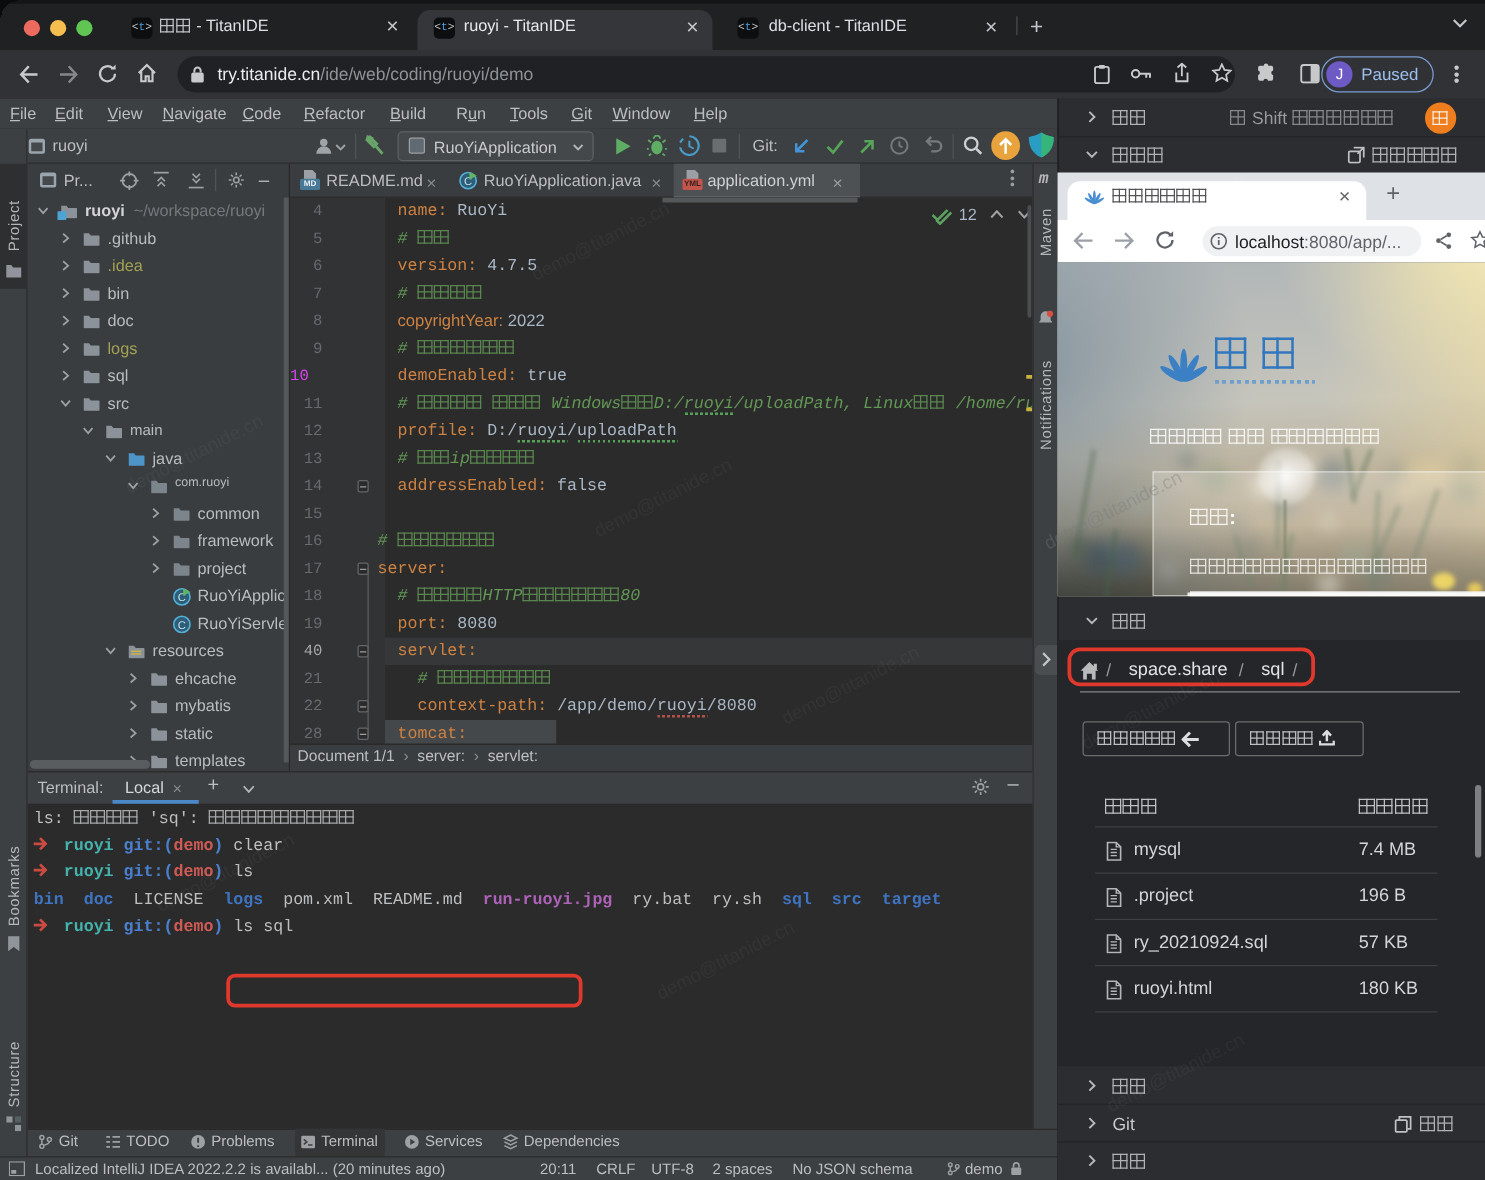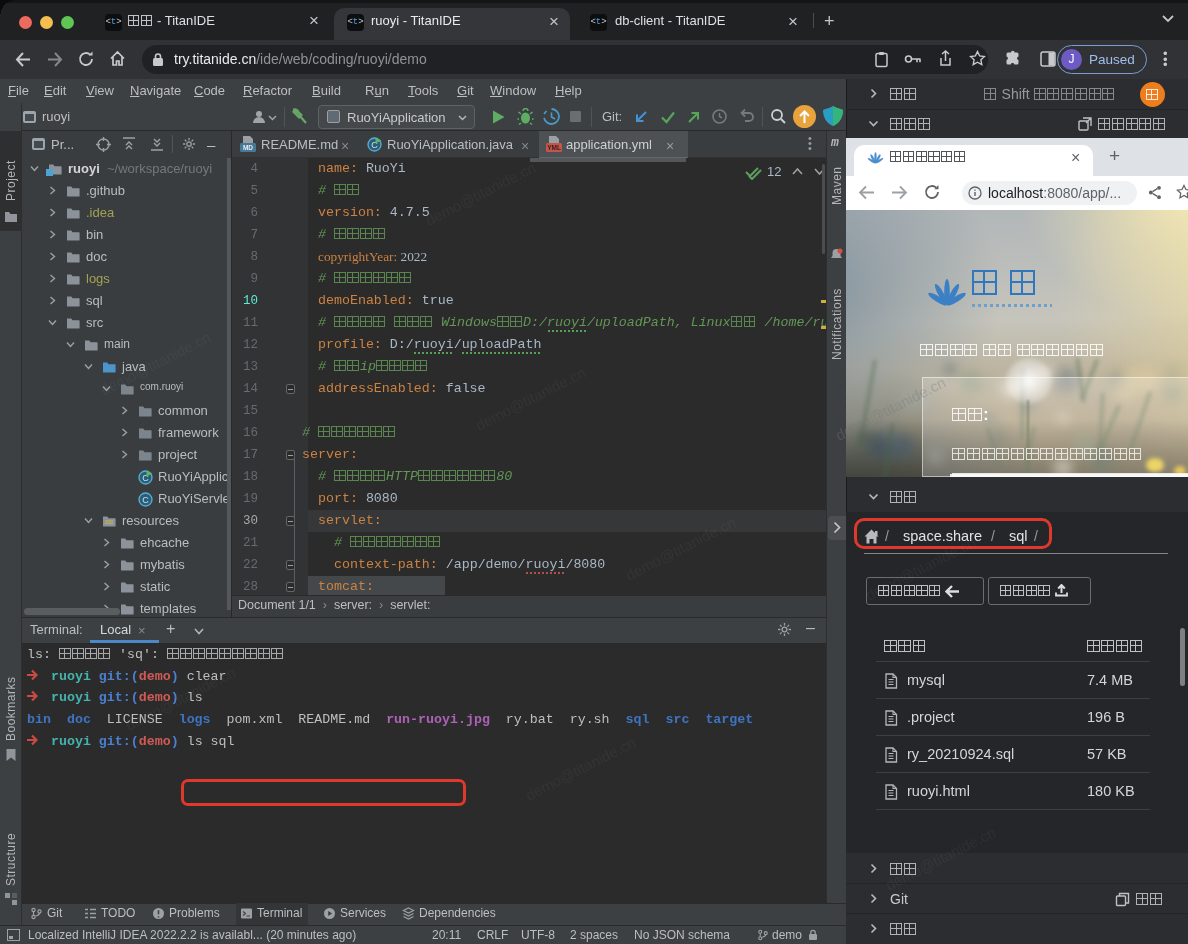--- a/index.html
+++ b/index.html
@@ -507,31 +507,31 @@
 <div class="a" style="left:232px;top:158px;width:594px;height:437px;background:#2b2b2b;overflow:hidden" id="ed">
     <div class="a" style="left:0;top:0;width:76px;height:437px;background:#313335"></div>
     <div class="a" style="left:76px;top:352px;width:518px;height:22px;background:#353738"></div>
     <div class="a" style="left:76px;top:418px;width:137px;height:22px;background:#45484b"></div>
     <div class="a" style="left:0;top:4px;width:26px;text-align:right;font-size:12.5px;color:#676b6e;font-family:'Liberation Mono',monospace">4</div>
     <div class="a" style="left:0;top:26px;width:26px;text-align:right;font-size:12.5px;color:#676b6e;font-family:'Liberation Mono',monospace">5</div>
     <div class="a" style="left:0;top:48px;width:26px;text-align:right;font-size:12.5px;color:#676b6e;font-family:'Liberation Mono',monospace">6</div>
     <div class="a" style="left:0;top:70px;width:26px;text-align:right;font-size:12.5px;color:#676b6e;font-family:'Liberation Mono',monospace">7</div>
     <div class="a" style="left:0;top:92px;width:26px;text-align:right;font-size:12.5px;color:#676b6e;font-family:'Liberation Mono',monospace">8</div>
     <div class="a" style="left:0;top:114px;width:26px;text-align:right;font-size:12.5px;color:#676b6e;font-family:'Liberation Mono',monospace">9</div>
-    <div class="a" style="left:0;top:136px;width:26px;text-align:right;font-size:12.5px;color:#5eead4;font-family:'Liberation Mono',monospace">10</div>
+    <div class="a" style="left:0;top:136px;width:26px;text-align:left;font-size:12.5px;color:#d946ef;font-family:'Liberation Mono',monospace">10</div>
     <div class="a" style="left:0;top:158px;width:26px;text-align:right;font-size:12.5px;color:#676b6e;font-family:'Liberation Mono',monospace">11</div>
     <div class="a" style="left:0;top:180px;width:26px;text-align:right;font-size:12.5px;color:#676b6e;font-family:'Liberation Mono',monospace">12</div>
     <div class="a" style="left:0;top:202px;width:26px;text-align:right;font-size:12.5px;color:#676b6e;font-family:'Liberation Mono',monospace">13</div>
     <div class="a" style="left:0;top:224px;width:26px;text-align:right;font-size:12.5px;color:#676b6e;font-family:'Liberation Mono',monospace">14</div>
     <div class="a" style="left:0;top:246px;width:26px;text-align:right;font-size:12.5px;color:#676b6e;font-family:'Liberation Mono',monospace">15</div>
     <div class="a" style="left:0;top:268px;width:26px;text-align:right;font-size:12.5px;color:#676b6e;font-family:'Liberation Mono',monospace">16</div>
     <div class="a" style="left:0;top:290px;width:26px;text-align:right;font-size:12.5px;color:#676b6e;font-family:'Liberation Mono',monospace">17</div>
     <div class="a" style="left:0;top:312px;width:26px;text-align:right;font-size:12.5px;color:#676b6e;font-family:'Liberation Mono',monospace">18</div>
     <div class="a" style="left:0;top:334px;width:26px;text-align:right;font-size:12.5px;color:#676b6e;font-family:'Liberation Mono',monospace">19</div>
-    <div class="a" style="left:0;top:356px;width:26px;text-align:right;font-size:12.5px;color:#a6a8aa;font-family:'Liberation Mono',monospace">30</div>
+    <div class="a" style="left:0;top:356px;width:26px;text-align:right;font-size:12.5px;color:#a6a8aa;font-family:'Liberation Mono',monospace">40</div>
     <div class="a" style="left:0;top:378px;width:26px;text-align:right;font-size:12.5px;color:#676b6e;font-family:'Liberation Mono',monospace">21</div>
     <div class="a" style="left:0;top:400px;width:26px;text-align:right;font-size:12.5px;color:#676b6e;font-family:'Liberation Mono',monospace">22</div>
     <div class="a" style="left:0;top:422px;width:26px;text-align:right;font-size:12.5px;color:#676b6e;font-family:'Liberation Mono',monospace">28</div>
     <div class="a" style="left:54px;top:226px;width:9px;height:10px;border:1px solid #64676a;border-radius:2px;background:#2b2b2b">
       <div style="position:absolute;left:1px;top:3.5px;width:5px;height:1px;background:#9b9d9f"></div>
     </div>
     <div class="a" style="left:54px;top:292px;width:9px;height:10px;border:1px solid #64676a;border-radius:2px;background:#2b2b2b">
       <div style="position:absolute;left:1px;top:3.5px;width:5px;height:1px;background:#9b9d9f"></div>
     </div>
     <div class="a" style="left:54px;top:358px;width:9px;height:10px;border:1px solid #64676a;border-radius:2px;background:#2b2b2b">
@@ -540,21 +540,21 @@
     <div class="a" style="left:54px;top:402px;width:9px;height:10px;border:1px solid #64676a;border-radius:2px;background:#2b2b2b">
       <div style="position:absolute;left:1px;top:3.5px;width:5px;height:1px;background:#9b9d9f"></div>
     </div>
     <div class="a" style="left:54px;top:424px;width:9px;height:10px;border:1px solid #64676a;border-radius:2px;background:#2b2b2b">
       <div style="position:absolute;left:1px;top:3.5px;width:5px;height:1px;background:#9b9d9f"></div>
     </div>
     <div class="a" style="left:86px;top:3px;font-size:13.3px;font-family:'Liberation Mono',monospace;white-space:pre;color:#a9b7c6"><span style="color:#cc8242">name:</span> RuoYi</div>
     <div class="a" style="left:86px;top:25px;font-size:13.3px;font-family:'Liberation Mono',monospace;white-space:pre;color:#a9b7c6"><span style="color:#629755;font-style:italic"># <i class="h"></i><i class="h"></i></span></div>
     <div class="a" style="left:86px;top:47px;font-size:13.3px;font-family:'Liberation Mono',monospace;white-space:pre;color:#a9b7c6"><span style="color:#cc8242">version:</span> 4.7.5</div>
     <div class="a" style="left:86px;top:69px;font-size:13.3px;font-family:'Liberation Mono',monospace;white-space:pre;color:#a9b7c6"><span style="color:#629755;font-style:italic"># <i class="h"></i><i class="h"></i><i class="h"></i><i class="h"></i></span></div>
-    <div class="a" style="left:86px;top:91px;font-size:13.3px;font-family:Liberation Serif, serif;white-space:pre;color:#a9b7c6"><span style="color:#cc8242">copyrightYear:</span> 2022</div>
+    <div class="a" style="left:86px;top:91px;font-size:13.3px;font-family:Liberation Sans, sans-serif;white-space:pre;color:#a9b7c6"><span style="color:#cc8242">copyrightYear:</span> 2022</div>
     <div class="a" style="left:86px;top:113px;font-size:13.3px;font-family:'Liberation Mono',monospace;white-space:pre;color:#a9b7c6"><span style="color:#629755;font-style:italic"># <i class="h"></i><i class="h"></i><i class="h"></i><i class="h"></i><i class="h"></i><i class="h"></i></span></div>
     <div class="a" style="left:86px;top:135px;font-size:13.3px;font-family:'Liberation Mono',monospace;white-space:pre;color:#a9b7c6"><span style="color:#cc8242">demoEnabled:</span> true</div>
     <div class="a" style="left:86px;top:157px;font-size:13.3px;font-family:'Liberation Mono',monospace;white-space:pre;color:#a9b7c6"><span style="color:#629755;font-style:italic"># <i class="h"></i><i class="h"></i><i class="h"></i><i class="h"></i> <i class="h"></i><i class="h"></i><i class="h"></i> Windows<i class="h"></i><i class="h"></i>D:/ruoyi/uploadPath, Linux<i class="h"></i><i class="h"></i> /home/ru</span></div>
     <div class="a" style="left:86px;top:179px;font-size:13.3px;font-family:'Liberation Mono',monospace;white-space:pre;color:#a9b7c6"><span style="color:#cc8242">profile:</span> D:/ruoyi/uploadPath</div>
     <div class="a" style="left:86px;top:201px;font-size:13.3px;font-family:'Liberation Mono',monospace;white-space:pre;color:#a9b7c6"><span style="color:#629755;font-style:italic"># <i class="h"></i><i class="h"></i>ip<i class="h"></i><i class="h"></i><i class="h"></i><i class="h"></i></span></div>
     <div class="a" style="left:86px;top:223px;font-size:13.3px;font-family:'Liberation Mono',monospace;white-space:pre;color:#a9b7c6"><span style="color:#cc8242">addressEnabled:</span> false</div>
     <div class="a" style="left:70px;top:267px;font-size:13.3px;font-family:'Liberation Mono',monospace;white-space:pre;color:#a9b7c6"><span style="color:#629755;font-style:italic"># <i class="h"></i><i class="h"></i><i class="h"></i><i class="h"></i><i class="h"></i><i class="h"></i></span></div>
     <div class="a" style="left:70px;top:289px;font-size:13.3px;font-family:'Liberation Mono',monospace;white-space:pre;color:#a9b7c6"><span style="color:#cc8242">server:</span></div>
     <div class="a" style="left:86px;top:311px;font-size:13.3px;font-family:'Liberation Mono',monospace;white-space:pre;color:#a9b7c6"><span style="color:#629755;font-style:italic"># <i class="h"></i><i class="h"></i><i class="h"></i><i class="h"></i>HTTP<i class="h"></i><i class="h"></i><i class="h"></i><i class="h"></i><i class="h"></i><i class="h"></i>80</span></div>
     <div class="a" style="left:86px;top:333px;font-size:13.3px;font-family:'Liberation Mono',monospace;white-space:pre;color:#a9b7c6"><span style="color:#cc8242">port:</span> 8080</div>

